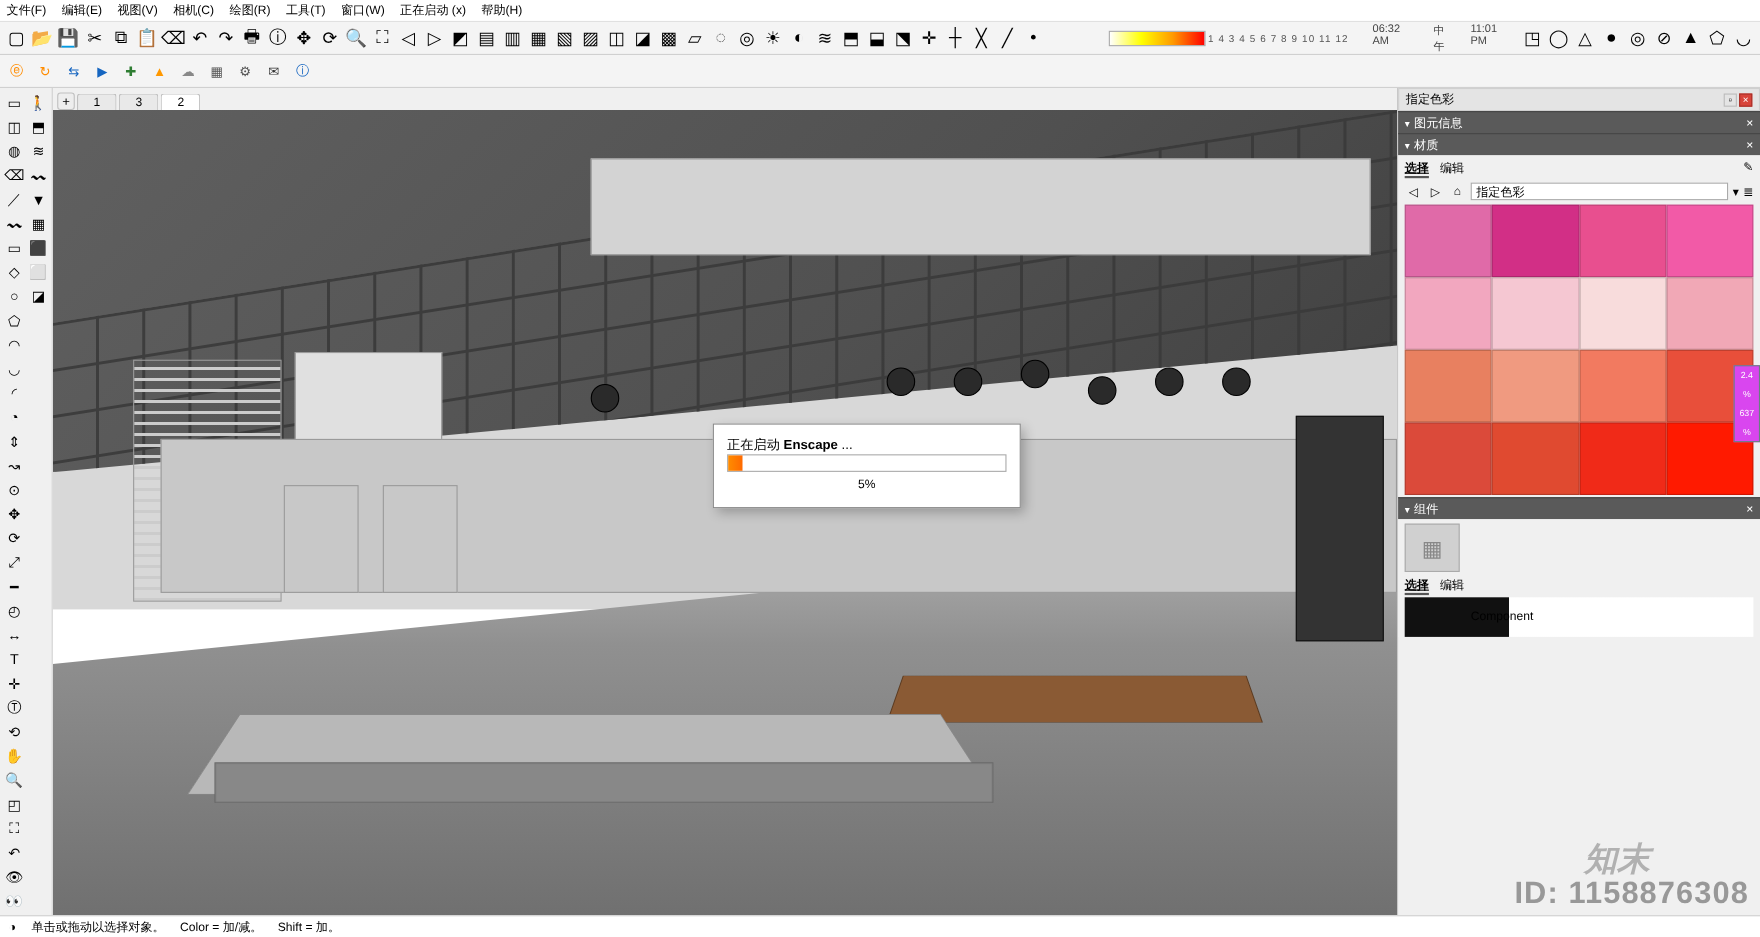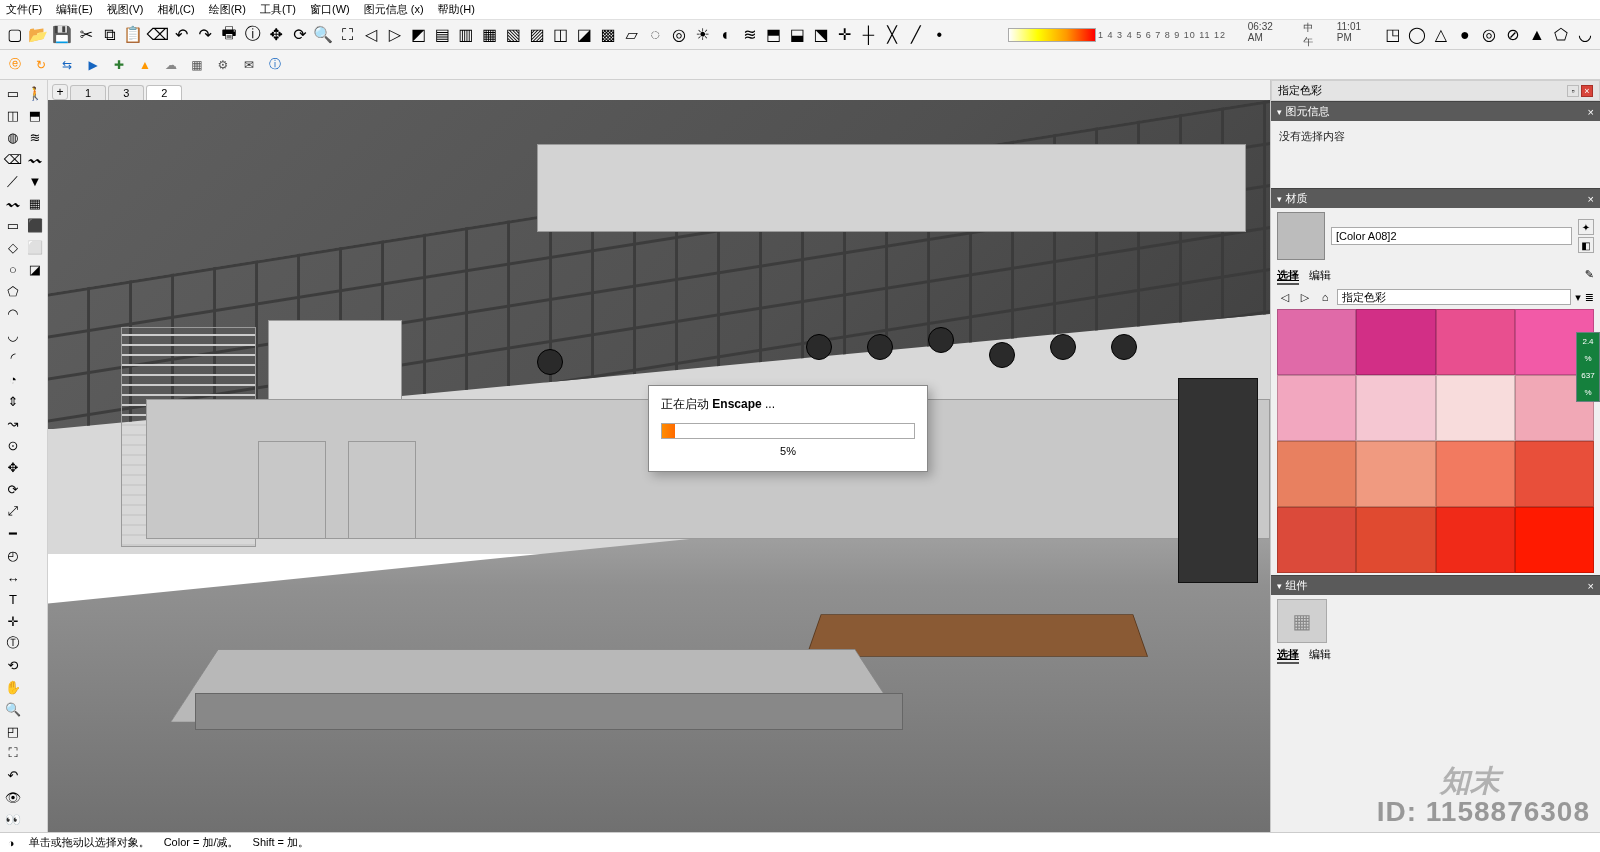--- a/index.html
+++ b/index.html
@@ -45,21 +45,21 @@
   .hood{position:absolute;top:6%;right:2%;width:58%;height:12%;background:#d3d3d3;border:1px solid #9a9a9a;}
   .island{position:absolute;left:10%;bottom:15%;width:60%;height:20%;transform:perspective(800px) rotateX(55deg);transform-origin:bottom;background:#b8b8b8;border:1px solid #8a8a8a;}
   .island2{position:absolute;left:12%;bottom:14%;width:58%;height:5%;background:#888;border:1px solid #666;}
   .woodtable{position:absolute;right:10%;bottom:24%;width:28%;height:11%;transform:perspective(700px) rotateX(55deg);transform-origin:bottom;background:#8a5a34;border:1px solid #5a3a20;}
   .fridge{position:absolute;left:18%;top:30%;width:11%;height:30%;background:#e0e0e0;border:1px solid #9a9a9a;}
   .shelf{position:absolute;left:6%;top:31%;width:11%;height:30%;background:repeating-linear-gradient(0deg,#ccc 0,#ccc 2px,transparent 2px,transparent 10px);border:1px solid #9a9a9a;}
   .oven{position:absolute;right:1%;top:38%;width:6.5%;height:28%;background:#333;border:1px solid #111;}
   .pan{position:absolute;width:26px;height:26px;border-radius:50%;background:#2a2a2a;border:1px solid #000;}
   
   .dialog{position:absolute;left:600px;top:285px;width:280px;background:#fff;border:1px solid #888;box-shadow:4px 4px 10px rgba(0,0,0,.25);padding:10px 12px 14px;z-index:10;}
-  .dlg-title{font-size:12px;margin-bottom:10px;}
+  .dlg-title{font-size:12px;}
   .dlg-title b{font-weight:bold;}
   .progress{width:100%;height:16px;border:1px solid #aaa;background:#fff;margin-bottom:6px;}
   .progress-fill{height:100%;width:5%;background:linear-gradient(90deg,#ff8c00,#ff6a00);}
   .dlg-pct{text-align:center;font-size:11px;}
   
   .tray{width:330px;background:#f0f0f0;border-left:1px solid #c8c8c8;display:flex;flex-direction:column;font-size:11px;}
   .tray-title{background:#e4e4e4;border:1px solid #cfcfcf;padding:2px 6px;display:flex;justify-content:space-between;align-items:center;}
   .tray-title .wc{display:flex;gap:2px;}
   .wc span{width:12px;height:12px;display:inline-flex;align-items:center;justify-content:center;font-size:9px;border:1px solid #bbb;}
   .wc .x{background:#d8443a;color:#fff;border-color:#a83028;}
@@ -72,39 +72,39 @@
   .matname{flex:1;height:18px;border:1px solid #aaa;background:#fff;padding:0 4px;font-size:11px;}
   .mat-icons{display:flex;flex-direction:column;gap:2px;}
   .mat-icons span{width:16px;height:16px;border:1px solid #aaa;display:flex;align-items:center;justify-content:center;font-size:10px;}
   .mat-tabs{display:flex;gap:10px;padding:4px 6px 2px;font-size:11px;}
   .mat-tabs .active{font-weight:bold;border-bottom:2px solid #555;text-decoration:underline;}
   .mat-nav{display:flex;align-items:center;gap:4px;padding:2px 6px;}
   .mat-nav .arrow{width:16px;height:16px;display:flex;align-items:center;justify-content:center;font-size:11px;}
   .collection{flex:1;border:1px solid #aaa;background:#fff;height:16px;padding:0 4px;font-size:11px;}
   .swatch-grid{display:grid;grid-template-columns:repeat(4,1fr);gap:0;padding:2px 6px;}
   .sw{aspect-ratio:1.2;border:1px solid rgba(0,0,0,.2);}
-  .mini-side{position:absolute;right:0;top:252px;width:24px;height:70px;background:#15803d;border:1px solid #688080;display:flex;flex-direction:column;align-items:center;justify-content:space-around;color:#fff;font-size:8px;}
+  .mini-side{position:absolute;right:0;top:252px;width:24px;height:70px;background:#d946ef;border:1px solid #688080;display:flex;flex-direction:column;align-items:center;justify-content:space-around;color:#fff;font-size:8px;}
   
   .status{position:absolute;bottom:0;left:0;right:0;height:20px;background:#fff;border-top:1px solid #ccc;display:flex;align-items:center;font-size:11px;gap:14px;padding:0 8px;}
   
   .wm-id{position:absolute;right:10px;bottom:24px;font-size:28px;font-weight:bold;color:rgba(80,80,80,.55);letter-spacing:1px;z-index:20;}
   .wm-logo{position:absolute;right:100px;bottom:50px;font-size:30px;font-weight:bold;color:rgba(60,60,60,.35);font-style:italic;z-index:20;}
 </style>
 </head>
 <body>
 
 <div class="menubar">
   <span>文件(F)</span>
   <span>编辑(E)</span>
   <span>视图(V)</span>
   <span>相机(C)</span>
   <span>绘图(R)</span>
   <span>工具(T)</span>
   <span>窗口(W)</span>
-  <span>图元信息 (x)</span>
+  <span>正在启动 (x)</span>
   <span>帮助(H)</span>
 </div>
 
 <div class="toolbar" id="main-tb">
 
   <div class="tb-btn">▢</div>
     <div class="tb-btn">📂</div>
     <div class="tb-btn">💾</div>
     <div class="tb-btn">✂</div>
     <div class="tb-btn">⧉</div>
@@ -289,39 +289,26 @@
           <span class="x">×</span>
         </span>
     </div>
 
     <div class="section-hdr">
       <span class="tri">▾</span>
       <span>图元信息</span>
       <span style="flex:1"></span>
       <span>×</span>
     </div>
-    <div class="sec-body">
-      <div class="entity-msg">没有选择内容</div>
-    </div>
 
     <div class="section-hdr">
       <span class="tri">▾</span>
       <span>材质</span>
       <span style="flex:1"></span>
       <span>×</span>
-    </div>
-    <div class="sec-body">
-      <div class="mat-row">
-        <div class="swatch-lg"></div>
-        <input class="matname" value="[Color A08]2" style="">
-        <div class="mat-icons">
-          <span>✦</span>
-          <span>◧</span>
-        </div>
-      </div>
     </div>
     <div class="mat-tabs">
       <span class="active">选择</span>
       <span>编辑</span>
       <span style="flex:1"></span>
       <span>✎</span>
     </div>
     <div class="mat-nav">
       <span class="arrow">◁</span>
       <span class="arrow">▷</span>
@@ -354,20 +341,23 @@
       <span>组件</span>
       <span style="flex:1"></span>
       <span>×</span>
     </div>
     <div class="sec-body" style="padding:4px 6px 0;">
       <div style="width:50px;height:44px;background:#d0d0d0;border:1px solid #aaa;display:flex;align-items:center;justify-content:center;font-size:20px;color:#888;">▦</div>
       <div class="mat-tabs" style="padding-left:0;">
         <span class="active">选择</span>
         <span>编辑</span>
       </div>
+      <div style="height:36px;background:linear-gradient(90deg,#111 0 30%,#fff 30%);display:flex;align-items:center;padding-left:60px;font-size:11px;">
+        <span>Component</span>
+      </div>
     </div>
   </div>
 
   <div class="mini-side">
     <span>2.4</span>
       <span>%</span>
     <span>637</span>
       <span>%</span>
   </div>
 </div>

